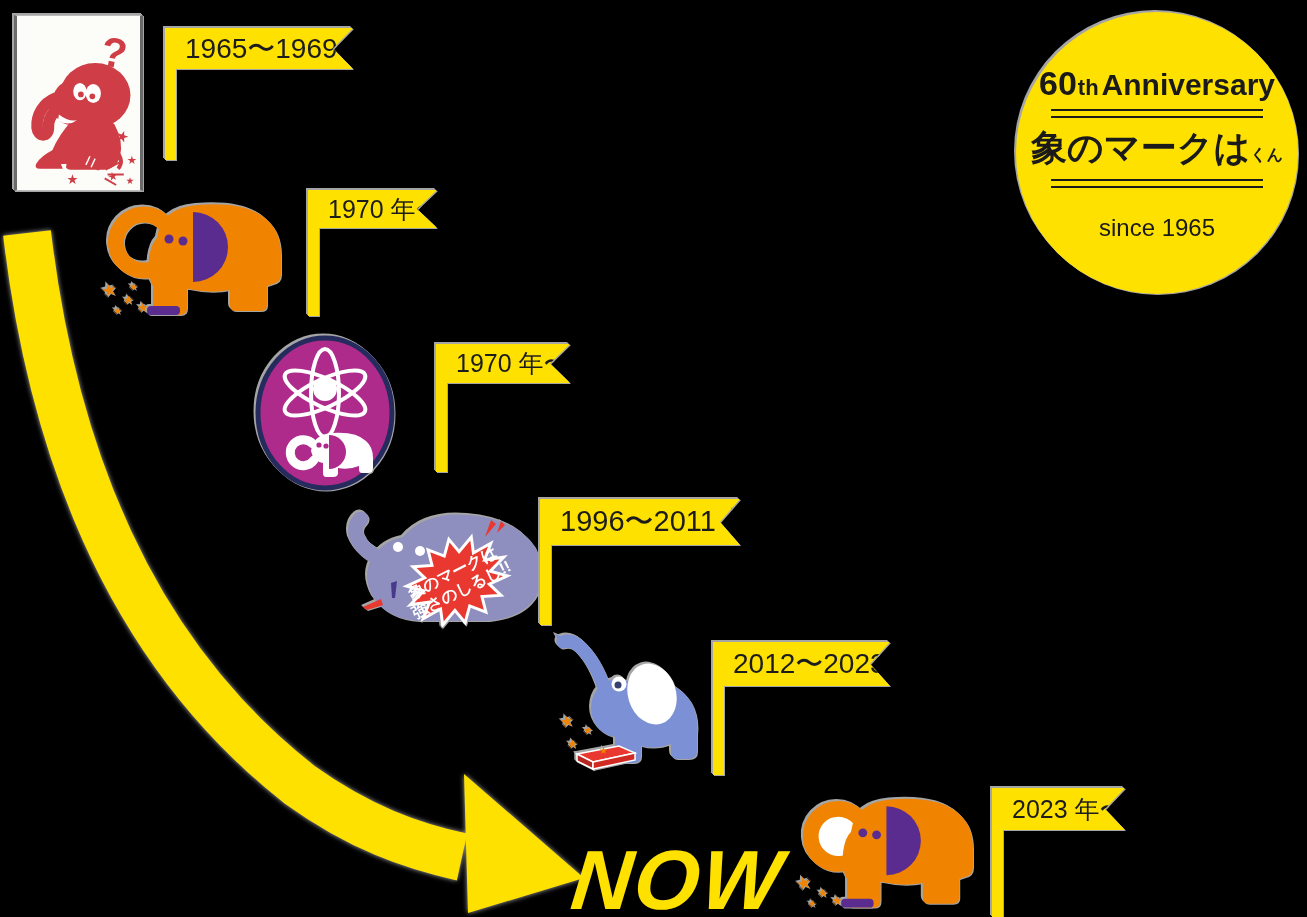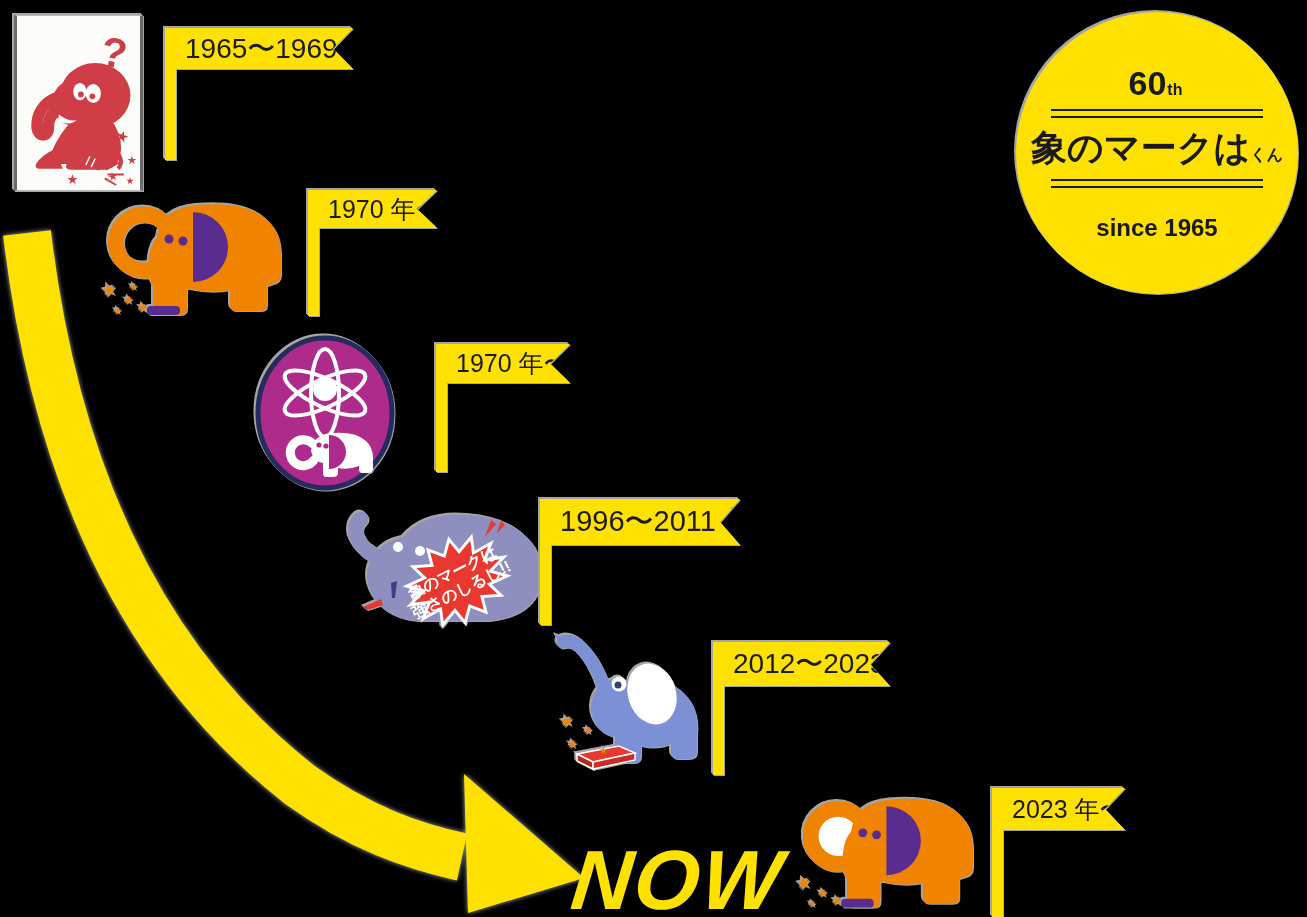--- a/index.html
+++ b/index.html
@@ -14,26 +14,26 @@
   .flag .pole{position:absolute;left:0;top:0;width:11px;background:#ffe100;}
   .flag .banner{position:absolute;left:0;top:0;background:#ffe100;display:flex;align-items:center;
     clip-path:polygon(0 0,100% 0,calc(100% - 20px) 50%,100% 100%,0 100%);}
   .flag .banner span{color:#1c1c1c;padding-left:20px;white-space:nowrap;font-weight:500;}
 
   
   #badge{left:1016px;top:12px;width:282px;height:282px;border-radius:50%;background:#ffe100;
     display:flex;flex-direction:column;align-items:center;justify-content:center;color:#1a1a1a;}
   #badge .l1{font-weight:bold;font-size:30px;white-space:nowrap;display:flex;align-items:baseline;}
   #badge .l1 .num{font-size:34px;}
-  #badge .l1 .sup{font-size:16px;margin:0 3px 0 1px;}
+  #badge .l1 .sup{font-size:22px;margin:0 3px 0 1px;}
   #badge .dbl{width:212px;height:5px;border-top:2.5px solid #1a1a1a;border-bottom:2.5px solid #1a1a1a;margin:6px 0;}
   #badge .l2{font-weight:bold;font-size:34px;white-space:nowrap;margin-top:2px;}
   #badge .l3{font-weight:bold;font-size:36px;white-space:nowrap;}
   #badge .l3 .suf{font-size:16px;}
-  #badge .l4{font-weight:bold;font-size:24px;margin-top:20px;}
+  #badge .l4{font-weight:normal;font-size:24px;margin-top:20px;}
 
   
   #now{left:572px;top:838px;color:#ffe100;font-size:84px;font-weight:bold;font-style:italic;
        letter-spacing:2px;transform:skewX(-6deg);line-height:1;}
 
   
   #card1965{left:14px;top:15px;width:129px;height:176px;background:#fcfcf8;
     border-left:3px solid #6a6a6a;border-right:3px solid #6a6a6a;border-top:1px solid #bbb;border-bottom:1px solid #bbb;
     box-sizing:border-box;}
   svg{display:block;}
@@ -208,20 +208,21 @@
     <div class="pole" style="height:129px"></div>
     <div class="banner" style="width:133px;height:42px">
       <span style="font-size:25px">2023 年〜</span>
     </div>
   </div>
 
   <div class="abs halo" id="badge" style="z-index:2">
     <div class="l1">
       <span class="num">60</span>
         <span class="sup">th</span>
+        <span>Anniversary</span>
     </div>
     <div class="dbl"></div>
     <div class="l3">
       <span>象のマークは</span><span class="suf">くん</span>
     </div>
     <div class="dbl"></div>
     <div class="l4">since 1965</div>
   </div>
 
 </div>

